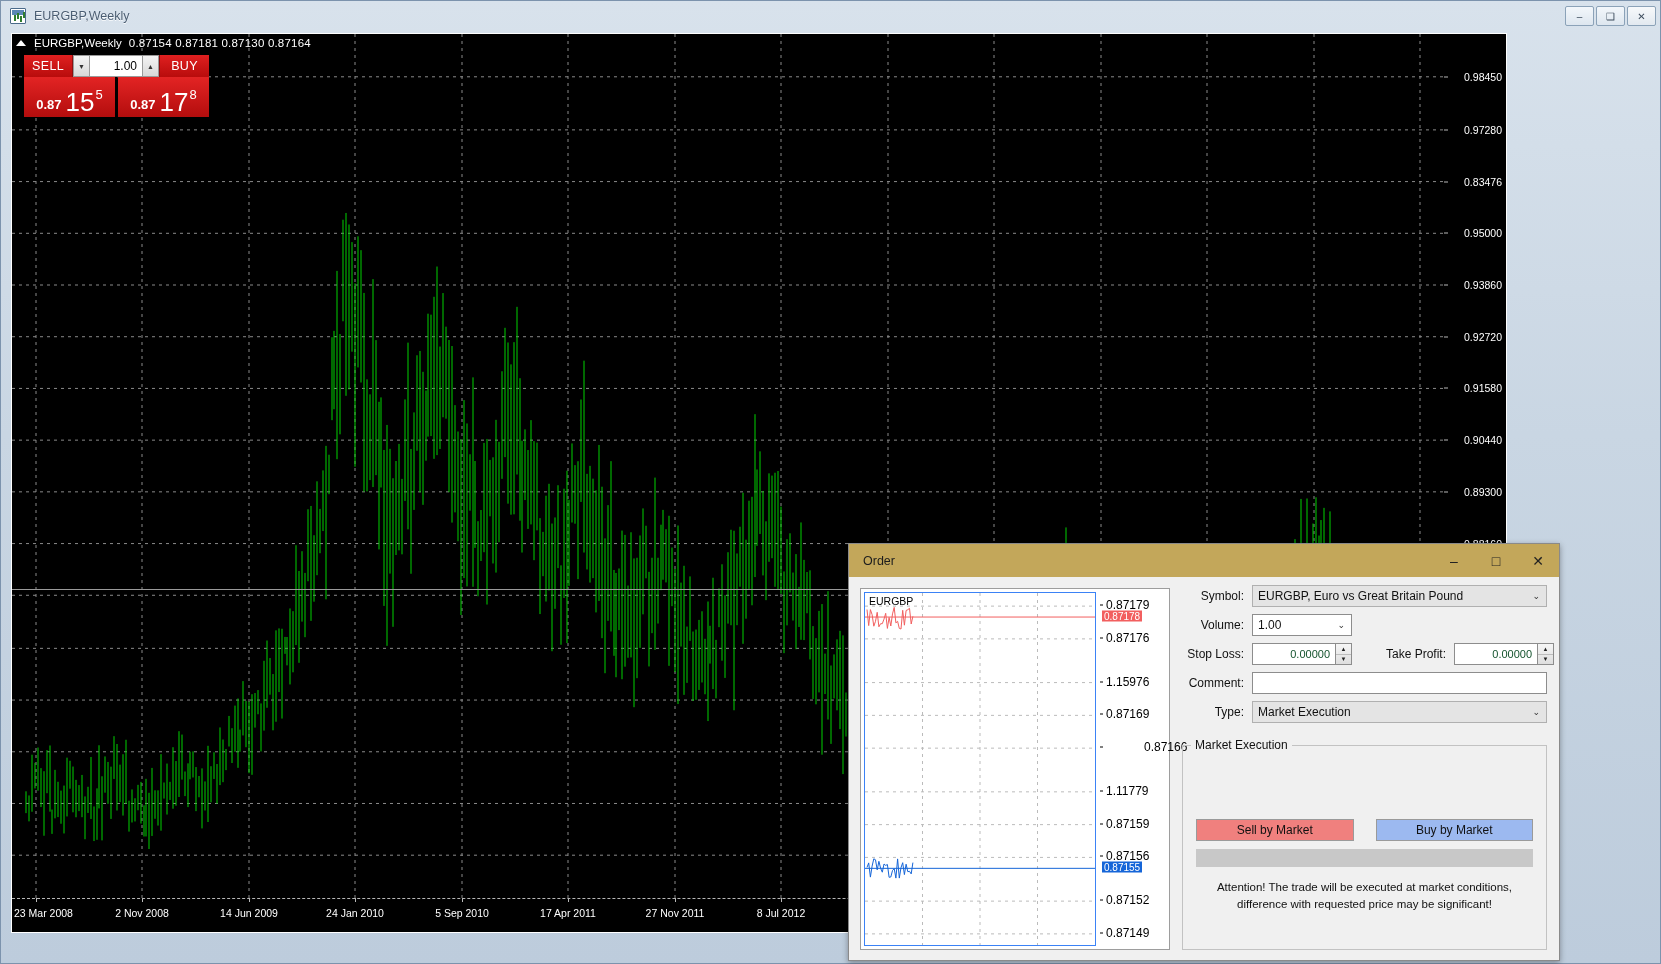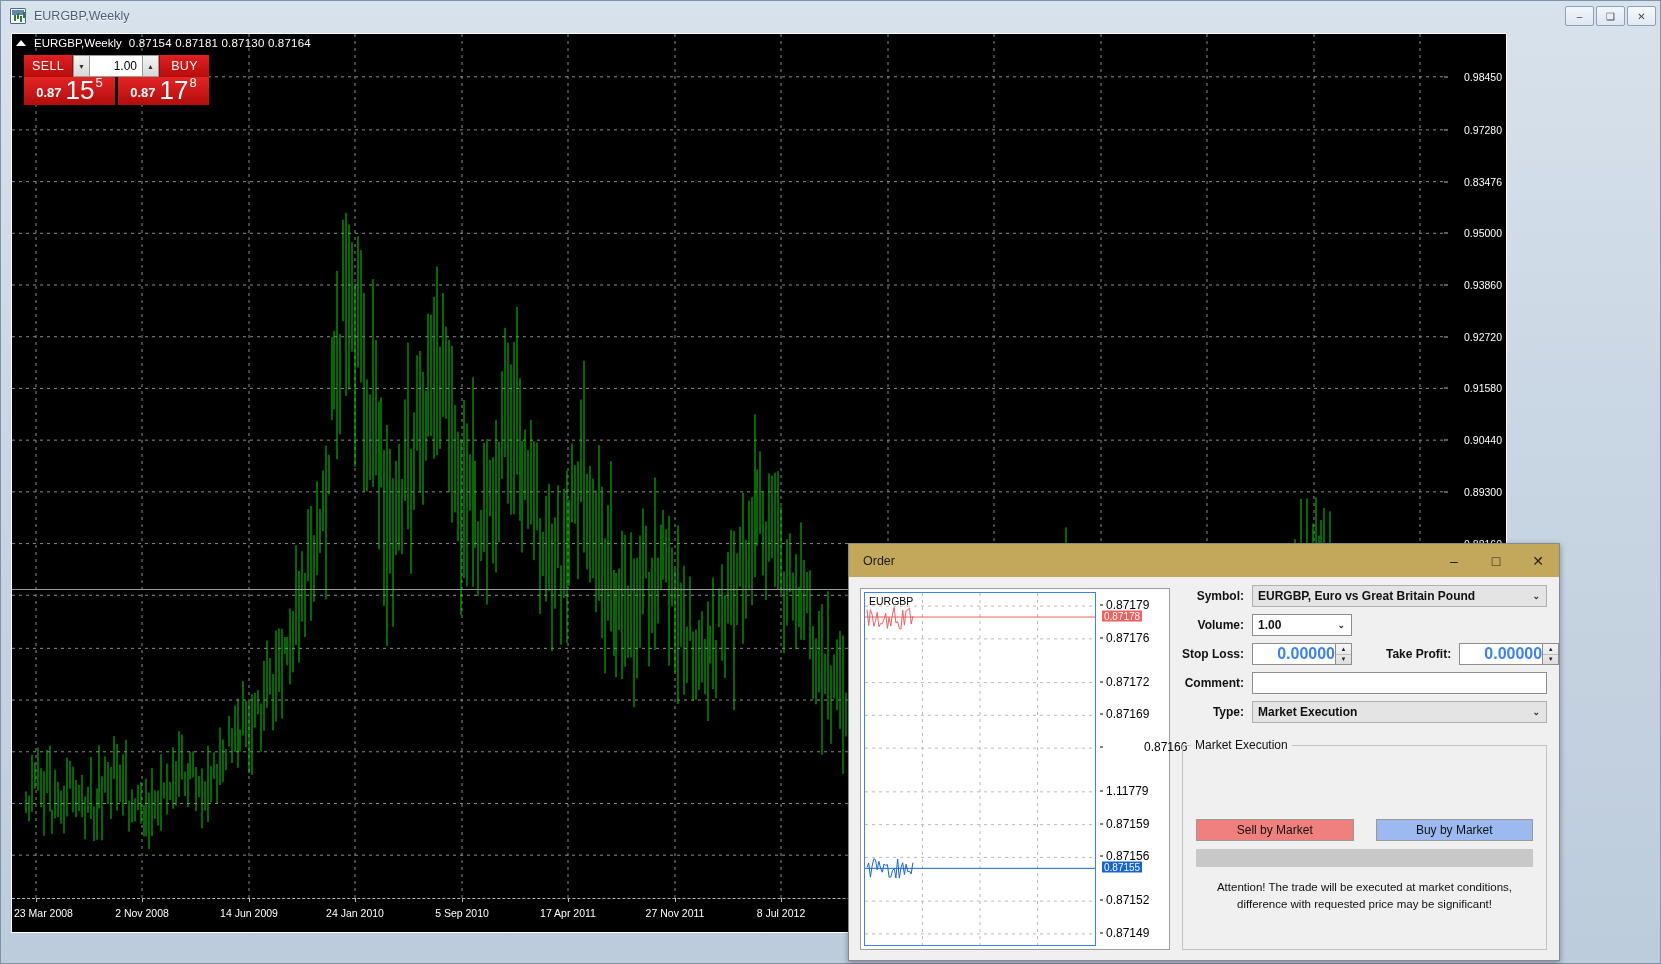--- a/index.html
+++ b/index.html
@@ -98,21 +98,21 @@
     width: 17px; background: linear-gradient(to bottom,#f4f4f4,#d8d8d8);
     border: 1px solid #9a9a9a; display: flex; align-items: center;
     justify-content: center; font-size: 7px; color: #333;
   }
   #oc-volume {
     flex: 1; border: 1px solid #9a9a9a; border-left: 0; border-right: 0;
     background: #fff; color: #000; font-size: 12px;
     display: flex; align-items: center; justify-content: flex-end;
     padding-right: 5px; font-family: "Liberation Sans", sans-serif;
   }
-  #oc-prices { display: flex; height: 28px; gap: 3px; }
+  #oc-prices { display: flex; height: 40px; gap: 3px; }
   .oc-price {
     flex: 1; background: linear-gradient(to bottom,#e32424,#b30d0d);
     display: flex; align-items: flex-end; justify-content: center;
     padding-bottom: 2px; color: #fff;
   }
   .pr-small { font-size: 13px; font-weight: bold; margin-bottom: 3px; }
   .pr-big { font-size: 26px; font-weight: normal; line-height: 1; margin-left: 4px; }
   .pr-sup { font-size: 13px; margin-bottom: 13px; margin-left: 1px; }
 
   
@@ -201,40 +201,40 @@
     position: absolute; left: 2px; font-size: 10px; color: #fff;
     background: #f25f5f; padding: 0 2px; transform: translateY(-50%); z-index: 4;
   }
   #bid-tag {
     position: absolute; left: 2px; font-size: 10px; color: #fff;
     background: #1565d8; padding: 0 2px; transform: translateY(-50%); z-index: 4;
   }
 
   
   #order-form { position: absolute; left: 333px; top: 8px; right: 12px; }
-  .frow { display: flex; align-items: center; margin-bottom: 7px; font-weight: bold; }
+  .frow { display: flex; align-items: center; margin-bottom: 7px; }
   .flabel {
     width: 62px; text-align: right; font-size: 12px; color: #111;
     margin-right: 8px; flex: 0 0 auto;
   }
   .finput {
     flex: 1; height: 22px; background: #fff; border: 1px solid #8d8d8d;
     display: flex; align-items: center; padding: 0 5px; font-size: 12px; color: #111;
   }
   .finput.readonly { background: #e4e4e4; border-color: #b0b0b0; }
   .combo { position: relative; }
   .combo .chev {
     position: absolute; right: 6px; top: 50%; transform: translateY(-50%);
     font-size: 9px; color: #333;
   }
   .num-wrap { display: flex; height: 22px; }
   .num-field {
     flex: 1; background: #fff; border: 1px solid #8d8d8d; border-right: 0;
     display: flex; align-items: center; justify-content: flex-end;
-    font-size: 16px; color: #3b82f6;
+    padding-right: 5px; font-size: 11px; color: #14532d;
   }
   .num-spin {
     width: 17px; border: 1px solid #8d8d8d;
     background: linear-gradient(to bottom,#f6f6f6,#dedede);
     display: flex; flex-direction: column;
   }
   .num-spin span {
     flex: 1; display: flex; align-items: center; justify-content: center;
     font-size: 6px; color: #222;
   }
@@ -1264,21 +1264,21 @@
               <line x1="0" y1="275.3333333332524" x2="230" y2="275.3333333332524" stroke="#1565d8" stroke-width="1"></line>
               <path d="M2.0 16.5 L3.7 32.6 L5.4 16.6 L7.1 21.6 L8.8 33.2 L10.5 28.3 L12.2 19.3 L13.9 33.8 L15.6 30.7 L17.3 30.7 L19.0 26.1 L20.7 20.3 L22.4 35.4 L24.1 24.4 L25.8 33.0 L27.5 20.9 L29.2 14.4 L30.9 29.9 L32.6 28.3 L34.3 35.4 L36.0 36.0 L37.7 17.3 L39.4 32.2 L41.1 17.5 L42.8 16.7 L44.5 15.3 L46.2 31.0 L47.9 23.3" stroke="#f25f5f" fill="none" stroke-width="1"></path>
               <path d="M2.0 274.4 L3.7 269.9 L5.4 284.1 L7.1 273.1 L8.8 265.8 L10.5 266.8 L12.2 276.9 L13.9 268.3 L15.6 275.2 L17.3 279.2 L19.0 271.0 L20.7 272.4 L22.4 271.5 L24.1 284.3 L25.8 284.0 L27.5 277.5 L29.2 275.6 L30.9 285.1 L32.6 265.9 L34.3 285.1 L36.0 274.6 L37.7 269.7 L39.4 281.6 L41.1 271.2 L42.8 278.7 L44.5 278.3 L46.2 280.9 L47.9 269.6" stroke="#1565d8" fill="none" stroke-width="1"></path>
             </svg>
         </div>
         <div id="tick-scale">
             <div class="tick-lbl" style="top: 13.1111px;">0.87179</div>
             <div class="tick-dot" style="top: 13.1111px;"></div>
             <div class="tick-lbl" style="top: 45.8889px;">0.87176</div>
             <div class="tick-dot" style="top: 45.8889px;"></div>
-            <div class="tick-lbl" style="top: 89.5926px;">0.87172</div>
+            <div class="tick-lbl" style="top: 89.5926px;">1.15976</div>
             <div class="tick-dot" style="top: 89.5926px;"></div>
             <div class="tick-lbl" style="top: 122.37px;">0.87169</div>
             <div class="tick-dot" style="top: 122.37px;"></div>
             <div class="tick-lbl" style="top: 155.148px; padding-left: 38px;">0.87166</div>
             <div class="tick-dot" style="top: 155.148px;"></div>
             <div class="tick-lbl" style="top: 198.852px;">1.11779</div>
             <div class="tick-dot" style="top: 198.852px;"></div>
             <div class="tick-lbl" style="top: 231.63px;">0.87159</div>
             <div class="tick-dot" style="top: 231.63px;"></div>
             <div class="tick-lbl" style="top: 264.407px;">0.87156</div>

